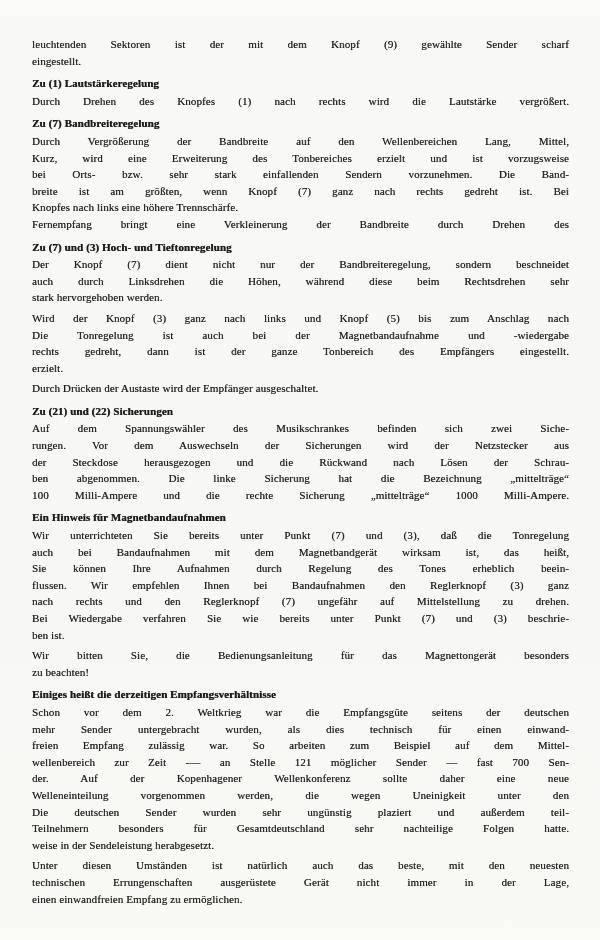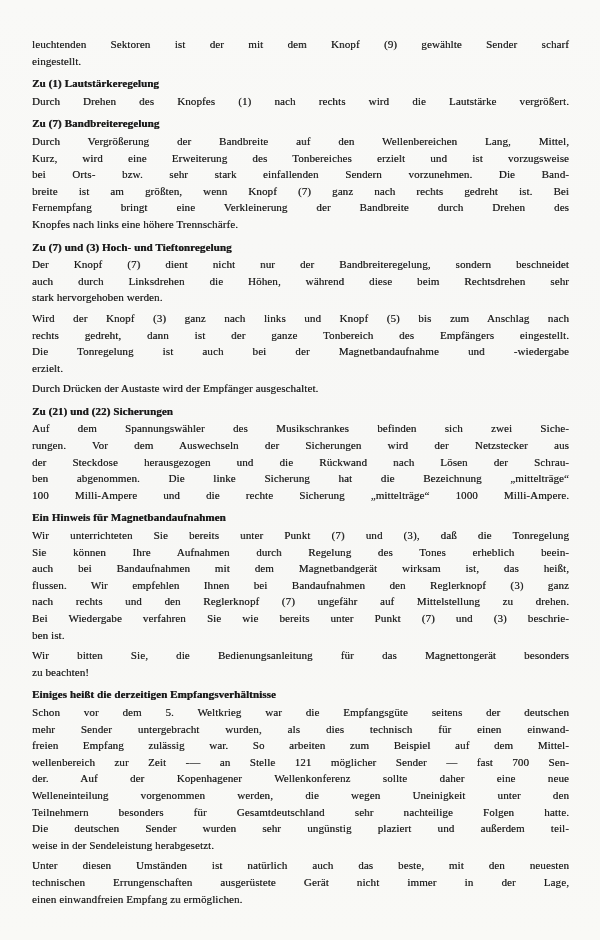--- a/index.html
+++ b/index.html
@@ -56,70 +56,70 @@
       <div class="heading">Zu (1) Lautstärkeregelung</div>
       <div class="para">
         <div class="line">Durch Drehen des Knopfes (1) nach rechts wird die Lautstärke vergrößert.</div>
       </div>
       <div class="heading">Zu (7) Bandbreiteregelung</div>
       <div class="para">
         <div class="line">Durch Vergrößerung der Bandbreite auf den Wellenbereichen Lang, Mittel,</div>
         <div class="line">Kurz, wird eine Erweiterung des Tonbereiches erzielt und ist vorzugsweise</div>
         <div class="line">bei Orts- bzw. sehr stark einfallenden Sendern vorzunehmen. Die Band-</div>
         <div class="line">breite ist am größten, wenn Knopf (7) ganz nach rechts gedreht ist. Bei</div>
+        <div class="line short">Knopfes nach links eine höhere Trennschärfe.</div>
         <div class="line">Fernempfang bringt eine Verkleinerung der Bandbreite durch Drehen des</div>
-        <div class="line short">Knopfes nach links eine höhere Trennschärfe.</div>
       </div>
       <div class="heading">Zu (7) und (3) Hoch- und Tieftonregelung</div>
       <div class="para">
         <div class="line">Der Knopf (7) dient nicht nur der Bandbreiteregelung, sondern beschneidet</div>
         <div class="line">auch durch Linksdrehen die Höhen, während diese beim Rechtsdrehen sehr</div>
         <div class="line short">stark hervorgehoben werden.</div>
       </div>
       <div class="para">
         <div class="line">Wird der Knopf (3) ganz nach links und Knopf (5) bis zum Anschlag nach</div>
+        <div class="line">Die Tonregelung ist auch bei der Magnetbandaufnahme und -wiedergabe</div>
         <div class="line">rechts gedreht, dann ist der ganze Tonbereich des Empfängers eingestellt.</div>
-        <div class="line">Die Tonregelung ist auch bei der Magnetbandaufnahme und -wiedergabe</div>
         <div class="line short">erzielt.</div>
       </div>
       <div class="para">
         <div class="line short">Durch Drücken der Austaste wird der Empfänger ausgeschaltet.</div>
       </div>
       <div class="heading">Zu (21) und (22) Sicherungen</div>
       <div class="para">
         <div class="line">Auf dem Spannungswähler des Musikschrankes befinden sich zwei Siche-</div>
         <div class="line">rungen. Vor dem Auswechseln der Sicherungen wird der Netzstecker aus</div>
         <div class="line">der Steckdose herausgezogen und die Rückwand nach Lösen der Schrau-</div>
         <div class="line">ben abgenommen. Die linke Sicherung hat die Bezeichnung „mittelträge“</div>
         <div class="line">100 Milli-Ampere und die rechte Sicherung „mittelträge“ 1000 Milli-Ampere.</div>
       </div>
       <div class="heading">Ein Hinweis für Magnetbandaufnahmen</div>
       <div class="para">
         <div class="line">Wir unterrichteten Sie bereits unter Punkt (7) und (3), daß die Tonregelung</div>
+        <div class="line">auch bei Bandaufnahmen mit dem Magnetbandgerät wirksam ist, das heißt,</div>
         <div class="line">Sie können Ihre Aufnahmen durch Regelung des Tones erheblich beein-</div>
-        <div class="line">auch bei Bandaufnahmen mit dem Magnetbandgerät wirksam ist, das heißt,</div>
         <div class="line">flussen. Wir empfehlen Ihnen bei Bandaufnahmen den Reglerknopf (3) ganz</div>
         <div class="line">nach rechts und den Reglerknopf (7) ungefähr auf Mittelstellung zu drehen.</div>
         <div class="line">Bei Wiedergabe verfahren Sie wie bereits unter Punkt (7) und (3) beschrie-</div>
         <div class="line short">ben ist.</div>
       </div>
       <div class="para">
         <div class="line">Wir bitten Sie, die Bedienungsanleitung für das Magnettongerät besonders</div>
         <div class="line short">zu beachten!</div>
       </div>
       <div class="heading">Einiges heißt die derzeitigen Empfangsverhältnisse</div>
       <div class="para">
-        <div class="line">Schon vor dem 5. Weltkrieg war die Empfangsgüte seitens der deutschen</div>
+        <div class="line">Schon vor dem 2. Weltkrieg war die Empfangsgüte seitens der deutschen</div>
         <div class="line">mehr Sender untergebracht wurden, als dies technisch für einen einwand-</div>
         <div class="line">freien Empfang zulässig war. So arbeiten zum Beispiel auf dem Mittel-</div>
         <div class="line">wellenbereich zur Zeit -— an Stelle 121 möglicher Sender — fast 700 Sen-</div>
         <div class="line">der. Auf der Kopenhagener Wellenkonferenz sollte daher eine neue</div>
         <div class="line">Welleneinteilung vorgenommen werden, die wegen Uneinigkeit unter den</div>
+        <div class="line">Die deutschen Sender wurden sehr ungünstig plaziert und außerdem teil-</div>
         <div class="line">Teilnehmern besonders für Gesamtdeutschland sehr nachteilige Folgen hatte.</div>
-        <div class="line">Die deutschen Sender wurden sehr ungünstig plaziert und außerdem teil-</div>
         <div class="line short">weise in der Sendeleistung herabgesetzt.</div>
       </div>
       <div class="para">
         <div class="line">Unter diesen Umständen ist natürlich auch das beste, mit den neuesten</div>
         <div class="line">technischen Errungenschaften ausgerüstete Gerät nicht immer in der Lage,</div>
         <div class="line short">einen einwandfreien Empfang zu ermöglichen.</div>
       </div>
     </div>
 </main>
 

